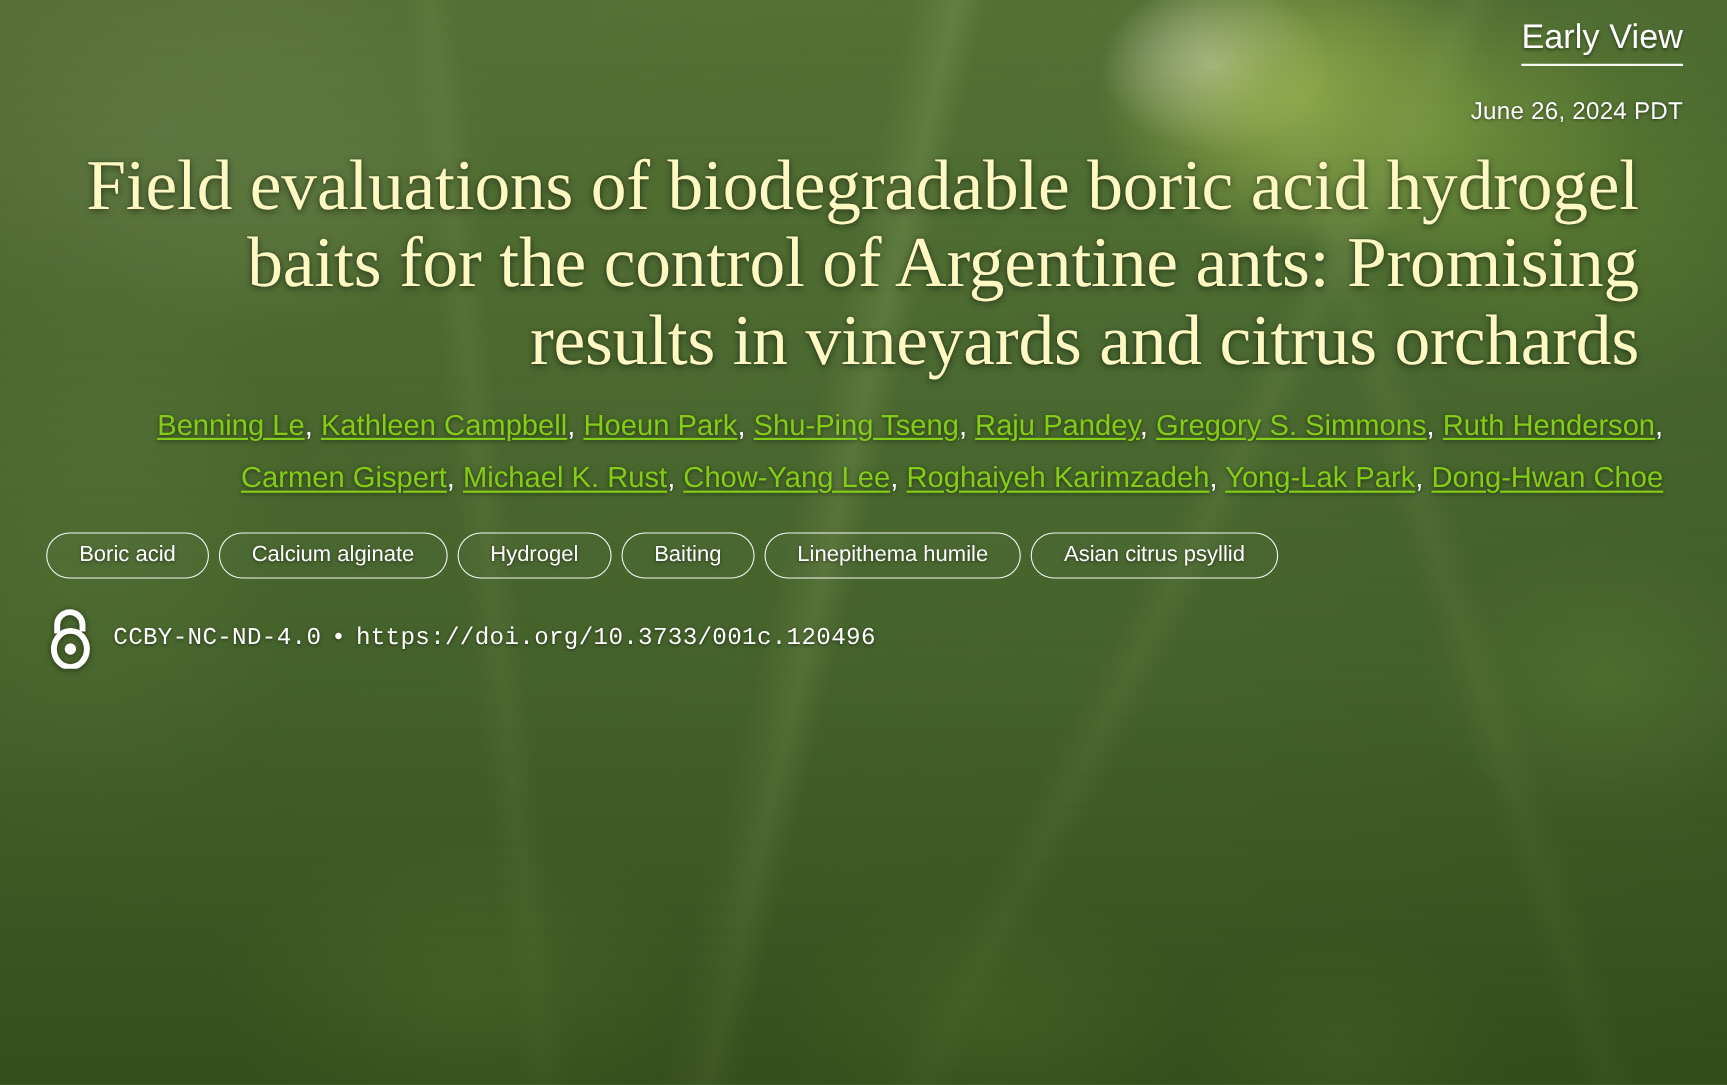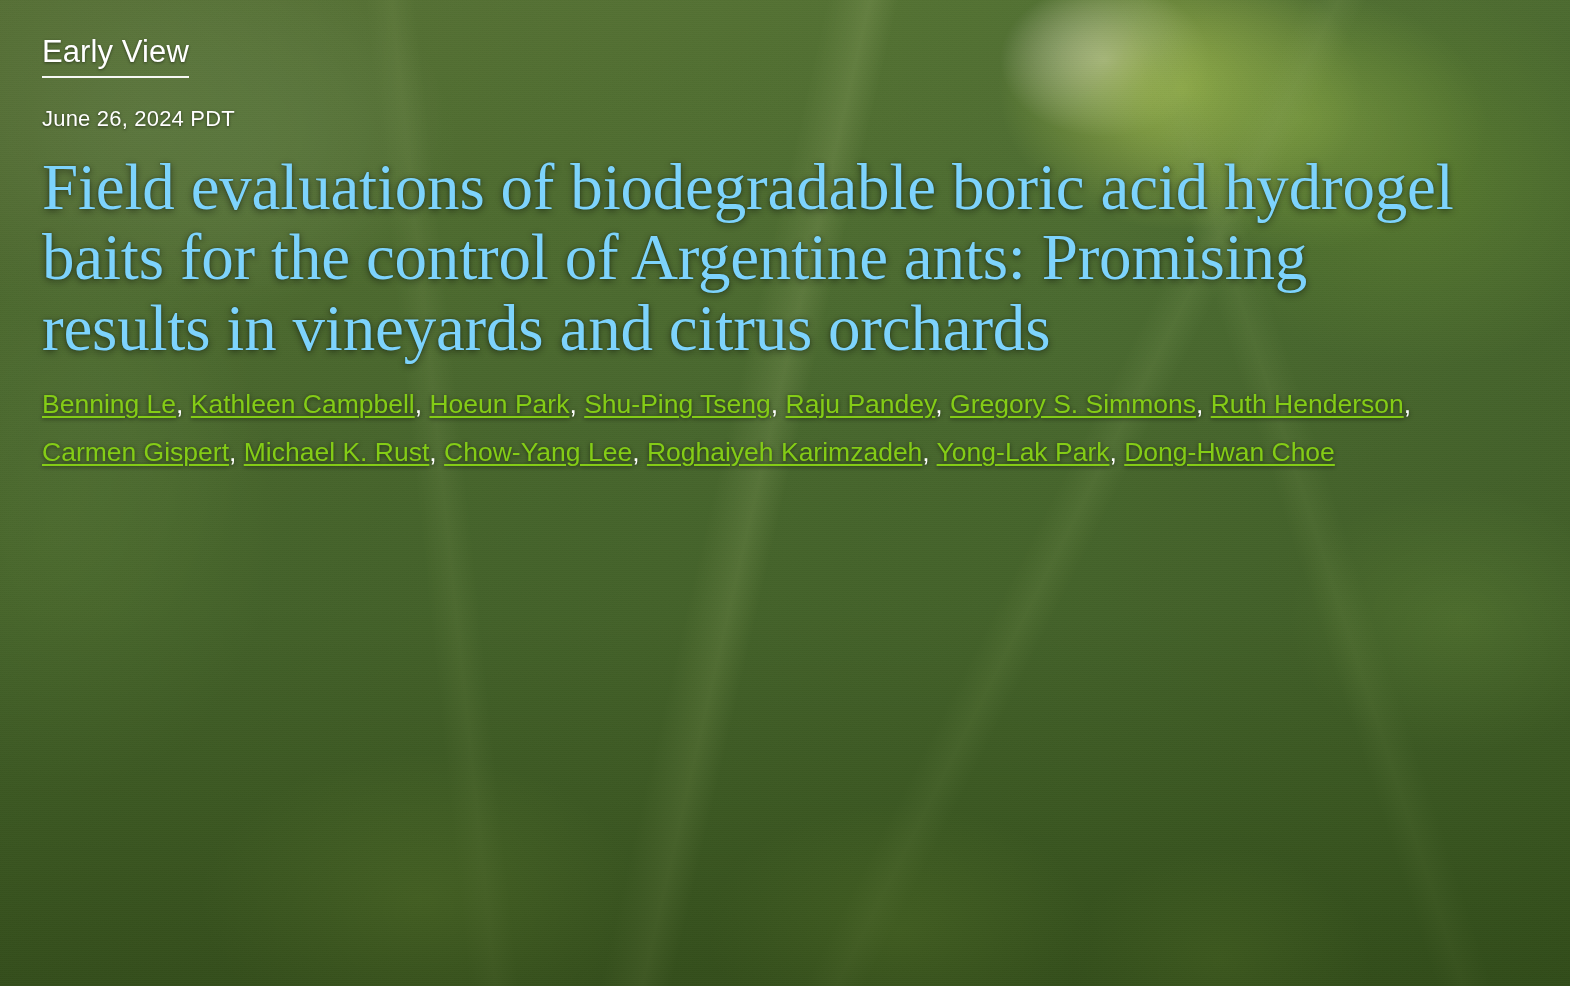--- a/index.html
+++ b/index.html
@@ -96,21 +96,22 @@
   }
   .grain {
     position:absolute; inset:0;
     background-image:
       repeating-linear-gradient(0deg, rgba(255,255,255,.012) 0 1px, rgba(0,0,0,.012) 1px 2px);
   }
 
   
   .content {
     position:absolute; inset:0;
-    padding:30px 40px 0 42px;
+    padding:12px 40px 0 42px;
+    text-align:right;
   }
 
   .eyebrow {
     display:inline-block;
     color:#fff;
     font-size:31px;
     line-height:1.05;
     letter-spacing:.1px;
     padding-bottom:7px;
     border-bottom:2px solid rgba(255,255,255,.95);
@@ -121,21 +122,21 @@
   .pubdate {
     color:#ffffff;
     font-size:22px;
     margin-top:28px;
     letter-spacing:.2px;
     text-shadow:0 1px 3px rgba(0,0,0,.5);
   }
 
   .title {
     font-family:"Liberation Serif", "DejaVu Serif", serif;
-    color:#7dd3fc;
+    color:#fef9c3;
     font-size:65px;
     line-height:1.09;
     font-weight:400;
     margin-top:20px;
     max-width:1448px;
     letter-spacing:-.2px;
     text-shadow:0 2px 7px rgba(0,0,0,.48), 0 0 2px rgba(0,0,0,.3);
   }
 
   .authors {
@@ -206,16 +207,36 @@
     <div>
       <span class="eyebrow">Early View</span>
     </div>
 
     <div class="pubdate">June 26, 2024 PDT</div>
 
     <h1 class="title">Field evaluations of biodegradable boric acid hydrogel baits for the control of Argentine ants: Promising results in vineyards and citrus orchards</h1>
 
     <div class="authors"><a class="author">Benning Le</a><span class="sep">, </span><a class="author">Kathleen Campbell</a><span class="sep">, </span><a class="author">Hoeun Park</a><span class="sep">, </span><a class="author">Shu-Ping Tseng</a><span class="sep">, </span><a class="author">Raju Pandey</a><span class="sep">, </span><a class="author">Gregory S. Simmons</a><span class="sep">, </span><a class="author">Ruth Henderson</a><span class="sep">, </span><a class="author">Carmen Gispert</a><span class="sep">, </span><a class="author">Michael K. Rust</a><span class="sep">, </span><a class="author">Chow-Yang Lee</a><span class="sep">, </span><a class="author">Roghaiyeh Karimzadeh</a><span class="sep">, </span><a class="author">Yong-Lak Park</a><span class="sep">, </span><a class="author">Dong-Hwan Choe</a></div>
 
-
+    <div class="keywords">
+        <span class="pill">Boric acid</span>
+        <span class="pill">Calcium alginate</span>
+        <span class="pill">Hydrogel</span>
+        <span class="pill">Baiting</span>
+        <span class="pill">Linepithema humile</span>
+        <span class="pill">Asian citrus psyllid</span>
+      </div>
+
+    <div class="license">
+      <span class="oa-icon">
+        <svg viewBox="0 0 44 56" width="44" height="56" aria-hidden="true">
+          <path d="M10 24 V16 a11.5 11.5 0 0 1 23 0 v6" fill="none" stroke="#ffffff" stroke-width="5.4" stroke-linecap="butt"></path>
+          <ellipse cx="22" cy="38" rx="15" ry="16.5" fill="none" stroke="#ffffff" stroke-width="5.4"></ellipse>
+          <circle cx="22" cy="38" r="5.2" fill="#ffffff"></circle>
+        </svg>
+      </span>
+      <span class="license-text">
+        <span>CCBY-NC-ND-4.0</span><span class="dot">•</span><span>https://doi.org/10.3733/001c.120496</span>
+      </span>
+    </div>
 
   </div>
 </div>
 
 </body></html>

